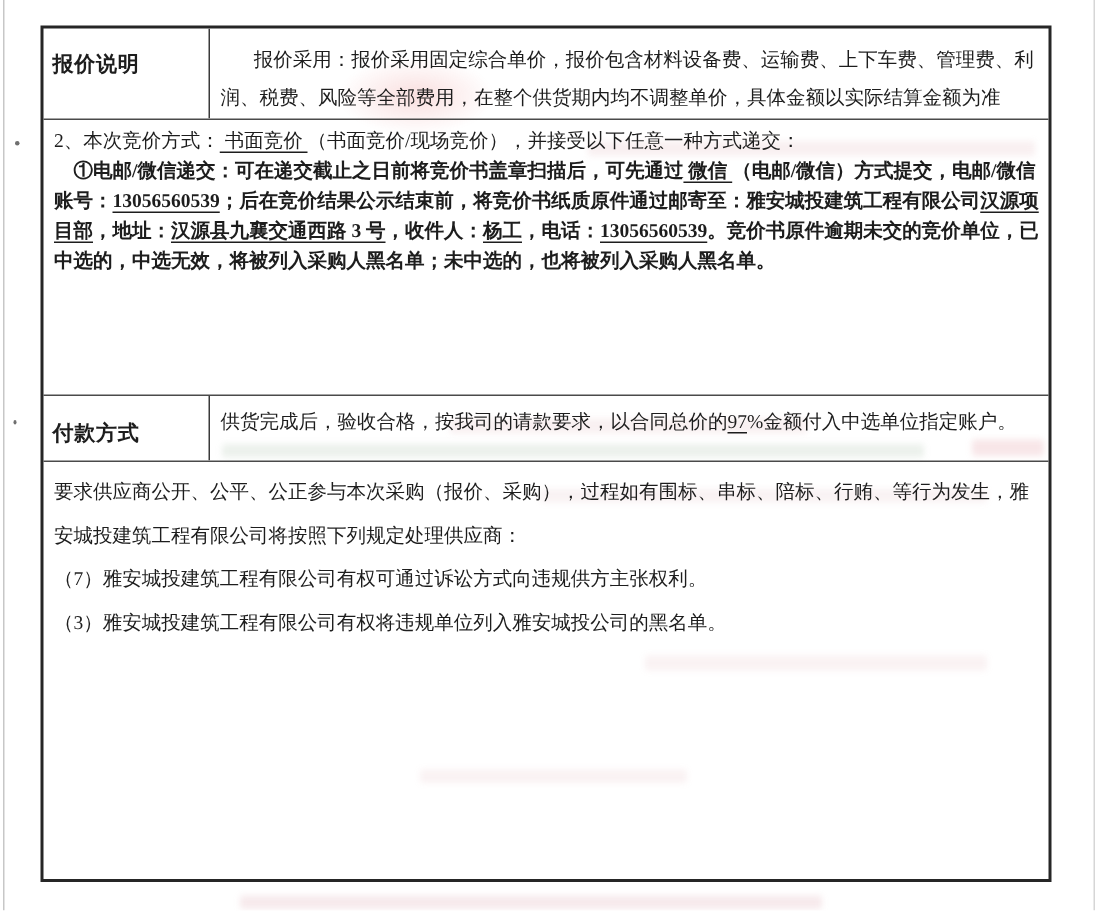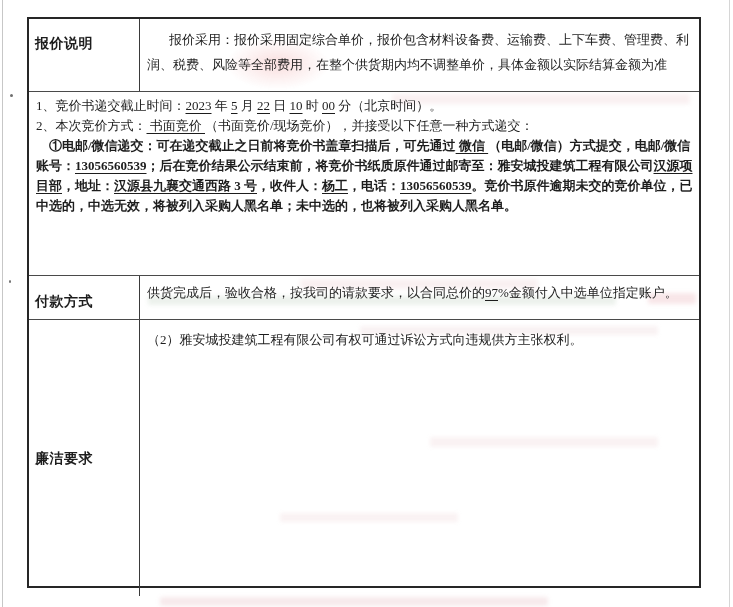--- a/index.html
+++ b/index.html
@@ -21,21 +21,21 @@
 
   
   .doc-table {
     position:absolute; left:27px; top:17px;
     width:674px; height:571px;
     border:2px solid #262626;
     background:transparent;
   }
   .t-row { display:flex; border-bottom:1px solid #4a4a4a; overflow:hidden; }
   .t-row:last-child { border-bottom:none; }
-  .row-quote-note { height:73px; }
+  .row-quote-note { height:61px; }
   .row-submission { height:184px; }
   .row-payment    { height:44px; }
   .row-integrity  { height:276px; }
 
   .label-cell {
     flex:0 0 111px; width:111px;
     border-right:1px solid #3a3a3a;
     font-weight:bold; font-size:14px; line-height:29px;
     padding:10px 4px 0 6px;
     letter-spacing:0.5px;
@@ -93,34 +93,32 @@
     <div class="t-row row-quote-note">
       <div class="label-cell">
         <div>报价说明</div>
       </div>
       <div class="content-cell">
         <p class="indent"><span>报价采用：报价采用固定综合单价，报价包含材料设备费、运输费、上下车费、管理费、利润、税费、风险等全部费用，在整个供货期内均不调整单价，具体金额以实际结算金额为准</span></p>
       </div>
     </div>
     <div class="t-row row-submission">
       <div class="content-cell">
-        <p><span>1、竞价书递交截止时间：</span><span class="u">2023</span><span> 年 </span><span class="u">5</span><span> 月 </span><span class="u">22</span><span> 日 </span><span class="u">10</span><span> 时 </span><span class="u">00</span><span> 分（北京时间）。</span></p>
         <p><span>2、本次竞价方式：</span><span class="u"> 书面竞价 </span><span>（书面竞价/现场竞价），并接受以下任意一种方式递交：</span></p>
         <p class="indent"><span>①电邮/微信递交：可在递交截止之日前将竞价书盖章扫描后，可先通过</span><span class="u"> 微信 </span><span>（电邮/微信）方式提交，电邮/微信账号：</span><span class="u">13056560539</span><span>；后在竞价结果公示结束前，将竞价书纸质原件通过邮寄至：雅安城投建筑工程有限公司</span><span class="u">汉源项目部</span><span>，地址：</span><span class="u">汉源县九襄交通西路 3 号</span><span>，收件人：</span><span class="u">杨工</span><span>，电话：</span><span class="u">13056560539</span><span>。竞价书原件逾期未交的竞价单位，已中选的，中选无效，将被列入采购人黑名单；未中选的，也将被列入采购人黑名单。</span></p>
       </div>
     </div>
     <div class="t-row row-payment">
       <div class="label-cell">
         <div>付款方式</div>
       </div>
       <div class="content-cell">
         <p><span>供货完成后，验收合格，按我司的请款要求，以合同总价的</span><span class="u">97</span><span>%金额付入中选单位指定账户。</span></p>
       </div>
     </div>
     <div class="t-row row-integrity">
-      <div class="label-cell">
-        <div>廉洁要求</div>
-      </div>
       <div class="content-cell">
-        <p><span>（2）雅安城投建筑工程有限公司有权可通过诉讼方式向违规供方主张权利。</span></p>
+        <p><span>要求供应商公开、公平、公正参与本次采购（报价、采购），过程如有围标、串标、陪标、行贿、等行为发生，雅安城投建筑工程有限公司将按照下列规定处理供应商：</span></p>
+        <p><span>（7）雅安城投建筑工程有限公司有权可通过诉讼方式向违规供方主张权利。</span></p>
+        <p><span>（3）雅安城投建筑工程有限公司有权将违规单位列入雅安城投公司的黑名单。</span></p>
       </div>
     </div>
   </div>
 
 </body></html>

